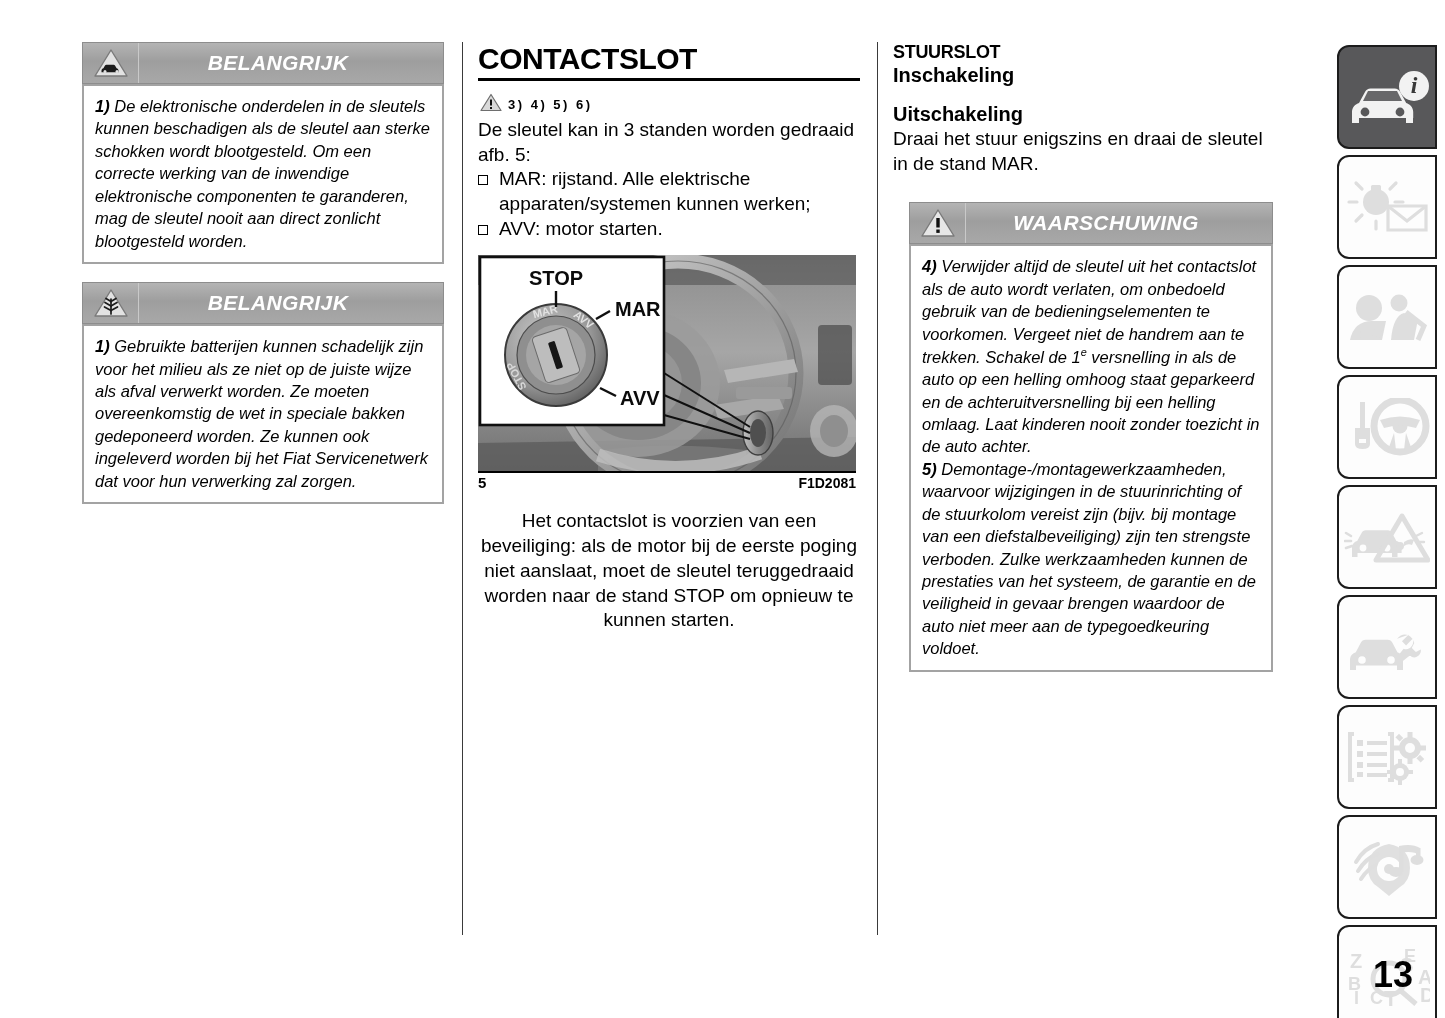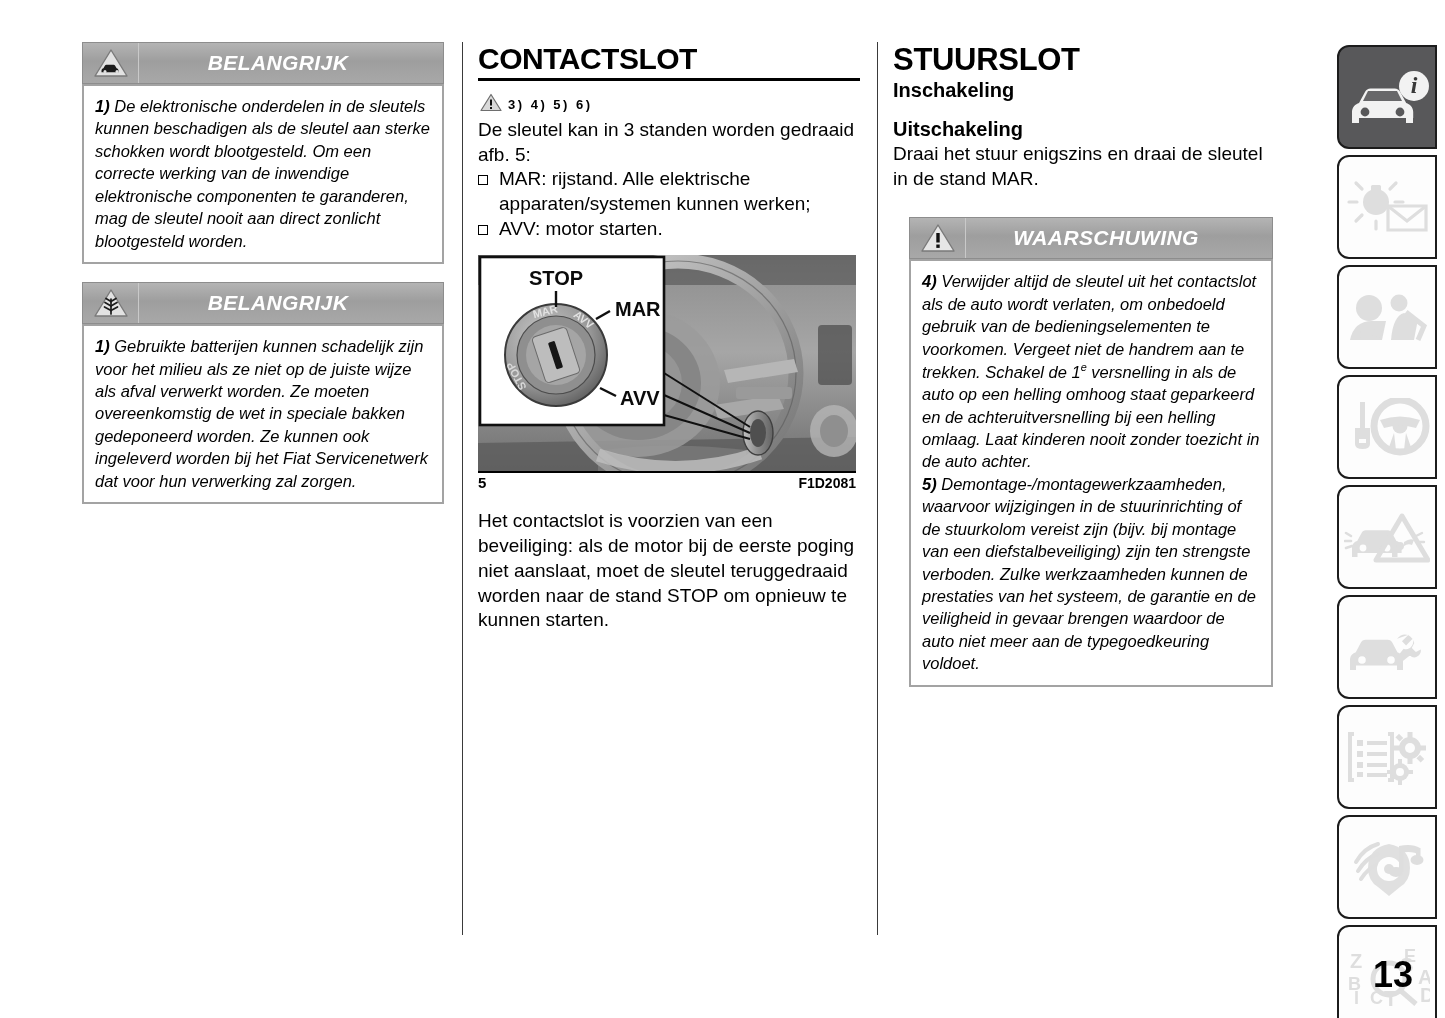--- a/index.html
+++ b/index.html
@@ -91,21 +91,21 @@
     margin: 0 0 2px 0;
     letter-spacing: -0.5px;
     font-stretch: condensed;
   }
   .rule {
     height: 3px;
     background: #000;
     margin-bottom: 12px;
   }
   h1.section-title-plain {
-    font-size: 31px;
+    font-size: 18px;
     font-weight: bold;
     margin: 0 0 1px 0;
     letter-spacing: -0.3px;
   }
   h2.sub-title {
     font-size: 20px;
     font-weight: bold;
     margin: 0 0 1px 0;
   }
   h2.sub-title.spaced { margin-top: 16px; }
@@ -366,21 +366,21 @@
           <text x="137" y="61" font-family="'Liberation Sans',sans-serif" font-size="20" font-weight="bold" fill="#0b0b0b">MAR</text>
           <text x="142" y="150" font-family="'Liberation Sans',sans-serif" font-size="20" font-weight="bold" fill="#0b0b0b">AVV</text>
         </svg>
       </div>
       <div class="figure-caption">
         <span>5</span>
         <span class="code">F1D2081</span>
       </div>
     </div>
 
-    <p class="body-text" style="margin-top:18px;">Het contactslot is voorzien van een beveiliging: als de motor bij de eerste poging niet aanslaat, moet de sleutel teruggedraaid worden naar de stand STOP om opnieuw te kunnen starten.</p>
+    <p class="body-text" style="margin-top:18px;text-align:center;">Het contactslot is voorzien van een beveiliging: als de motor bij de eerste poging niet aanslaat, moet de sleutel teruggedraaid worden naar de stand STOP om opnieuw te kunnen starten.</p>
 
   </div>
 
   <div class="col col-right">
 
     <h1 class="section-title-plain">STUURSLOT</h1>
 
     <h2 class="sub-title">Inschakeling</h2>
 
     <h2 class="sub-title spaced">Uitschakeling</h2>

